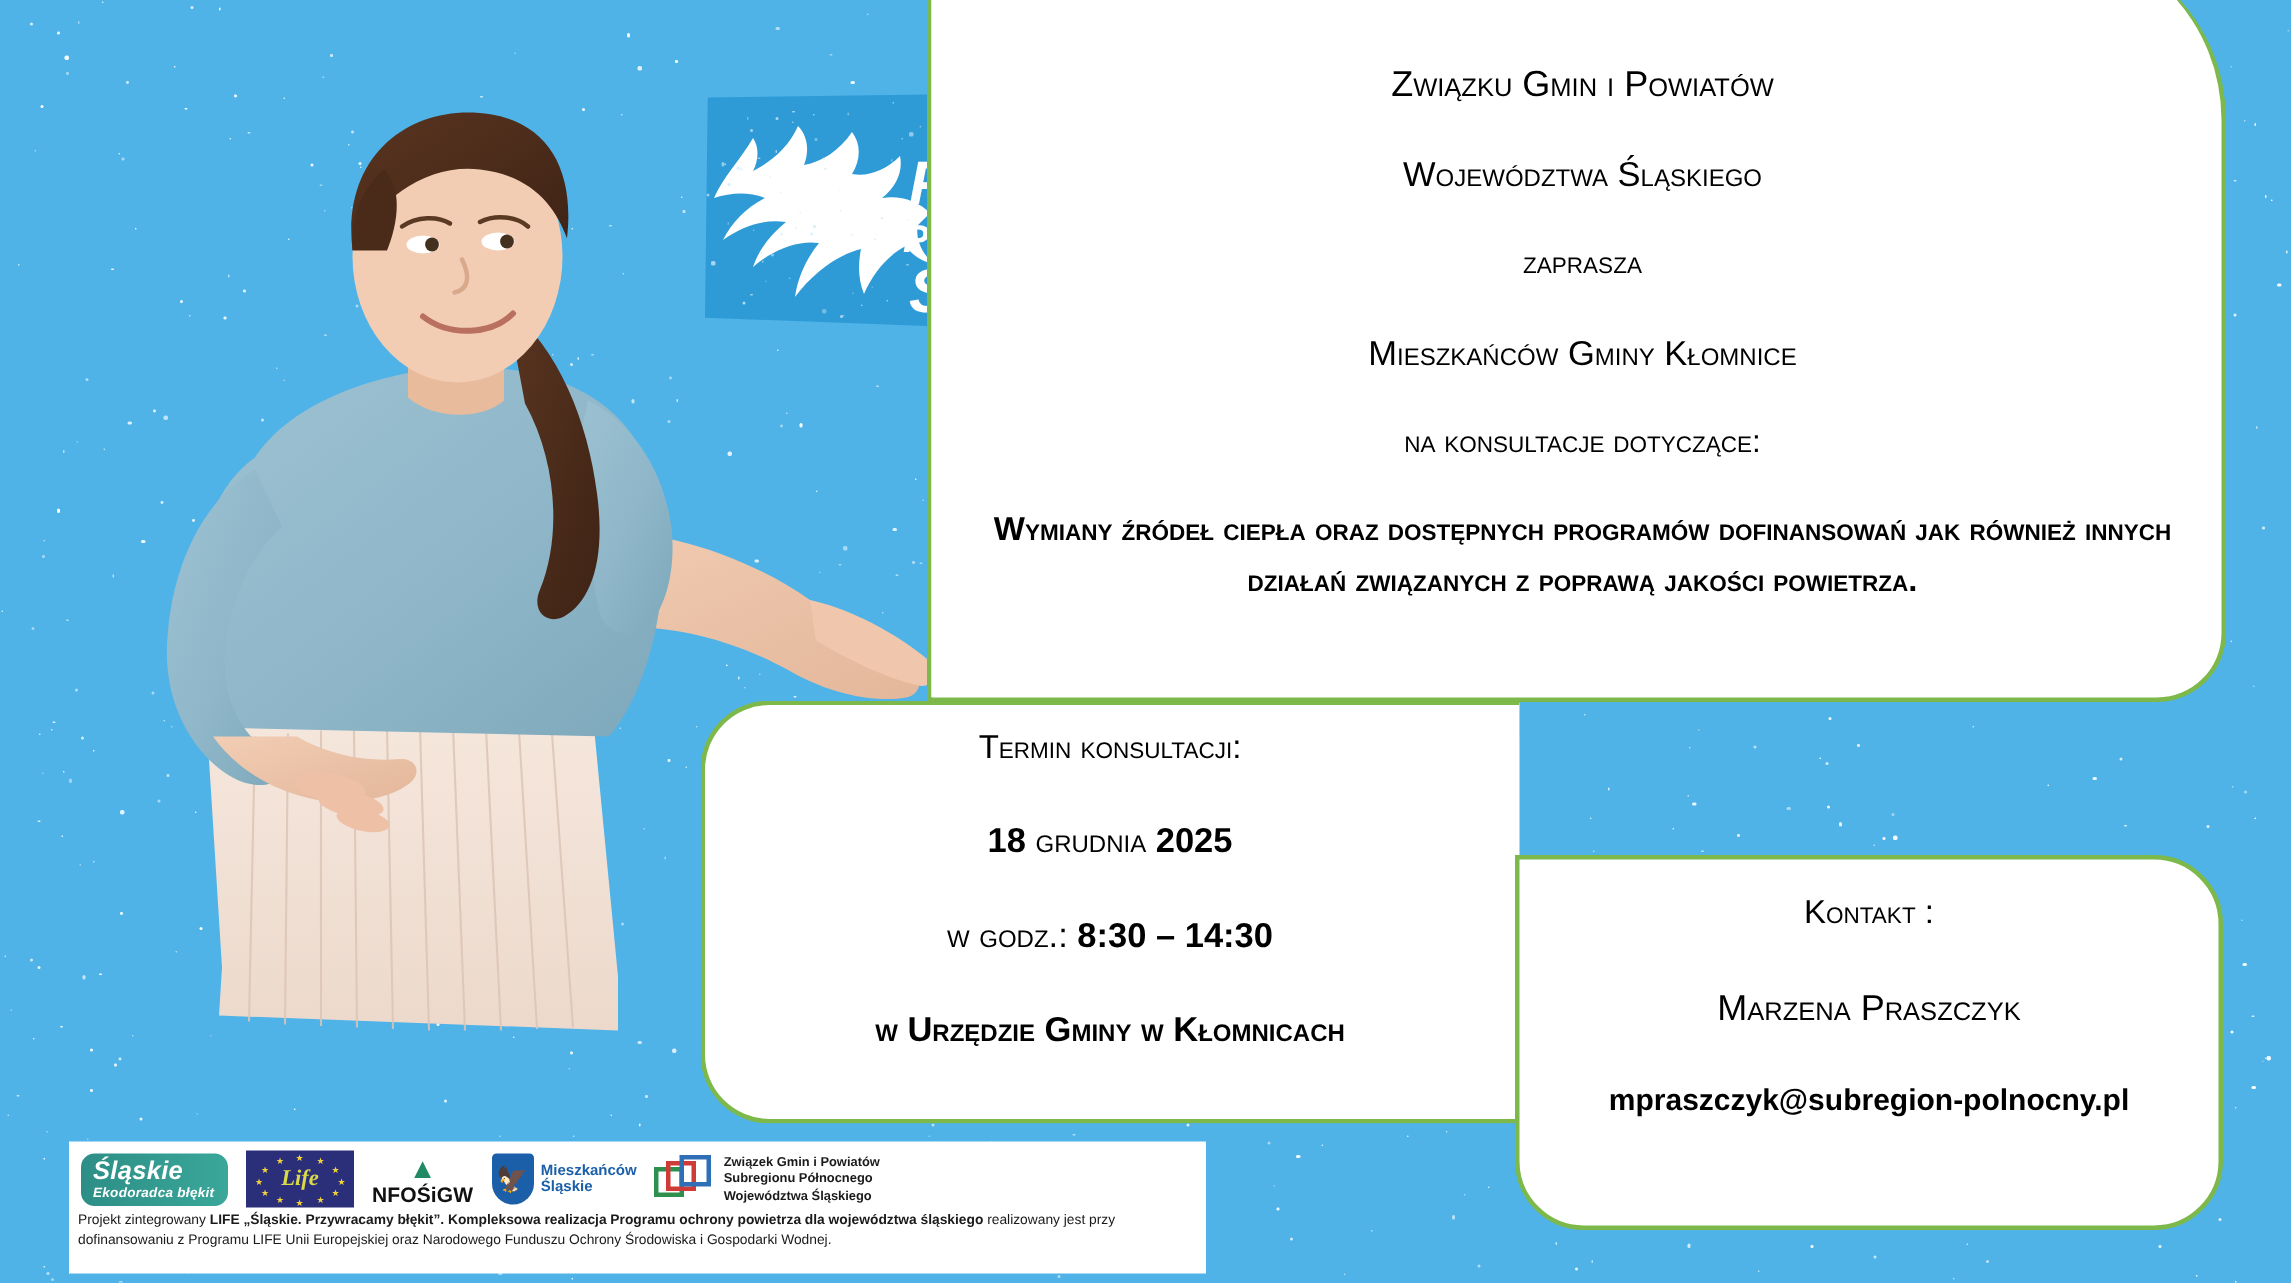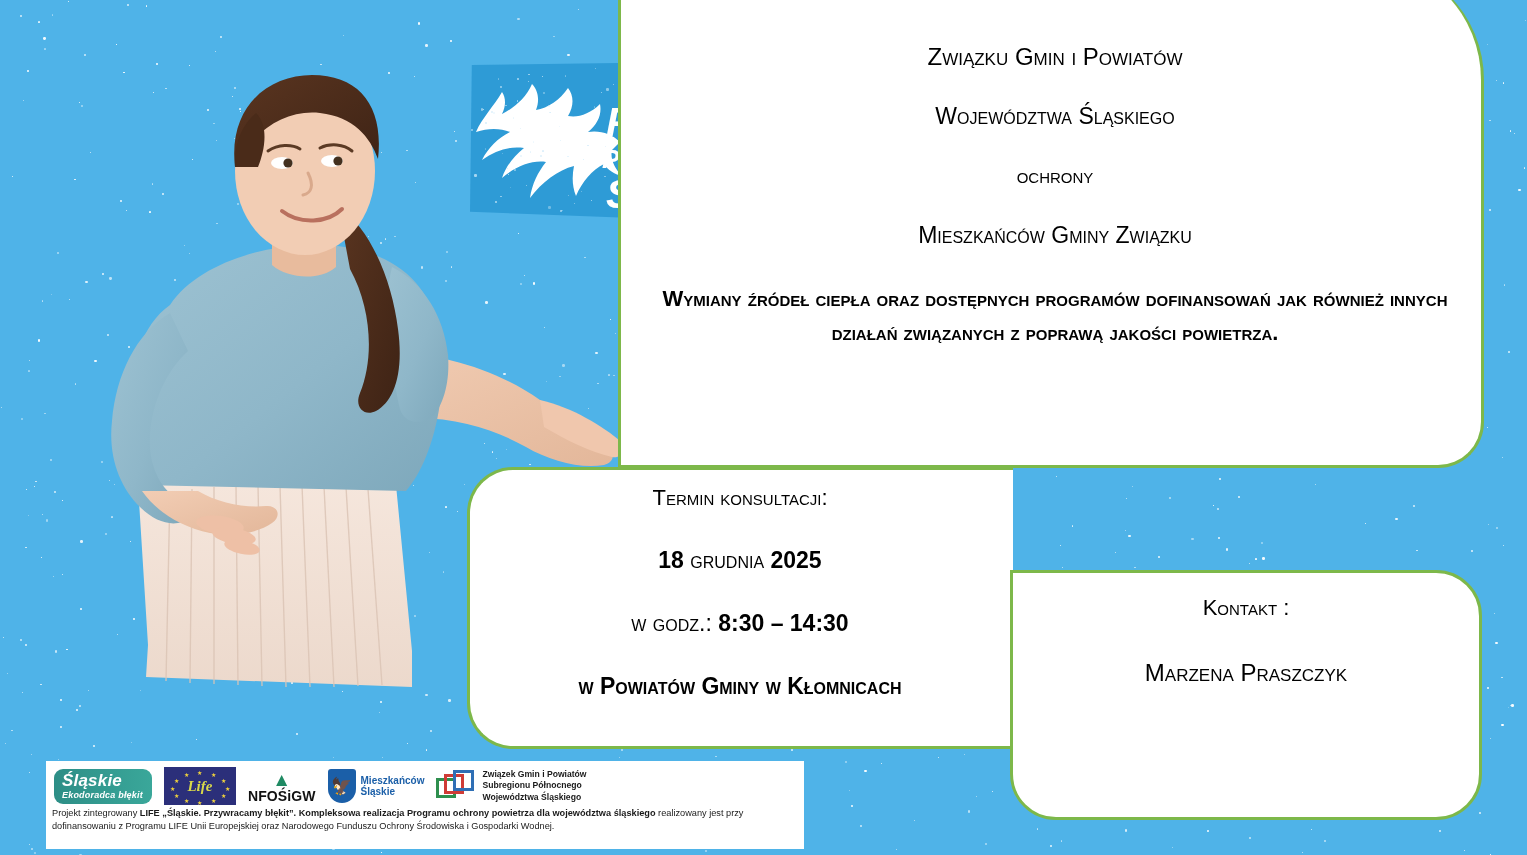--- a/index.html
+++ b/index.html
@@ -1286,47 +1286,49 @@
       <div class="speck" style="width: 1.68px; height: 1.68px; left: 44.4px; top: 109.4px; opacity: 0.53;"></div>
       <div class="speck" style="width: 2.2px; height: 2.2px; left: 78.4px; top: 146.4px; opacity: 0.42;"></div>
       <div class="speck" style="width: 1.42px; height: 1.42px; left: 283.4px; top: 34.9px; opacity: 0.39;"></div>
     </div>
 
   <div class="card" id="main-card"></div>
 
   <div class="maintext">
     <p class="ln l2 sc">Związku Gmin i Powiatów</p>
     <p class="ln l3 sc">Województwa Śląskiego</p>
-    <p class="ln l4 sc">ochrony</p>
-    <p class="ln l5 sc">Mieszkańców Gminy Związku</p>
+    <p class="ln l4 sc">zaprasza</p>
+    <p class="ln l5 sc">Mieszkańców Gminy Kłomnice</p>
+    <p class="ln l6 sc">na konsultacje dotyczące:</p>
     <p class="ln l7 sc">Wymiany źródeł ciepła oraz dostępnych programów dofinansowań jak również innych działań związanych z poprawą jakości powietrza.</p>
   </div>
 
   <div class="card" id="termin-card"></div>
   <div class="termintext">
     <p class="t-head sc">Termin konsultacji:</p>
     <p class="t-row sc">
       <span class="b">18</span>
       <span>grudnia</span>
       <span class="b">2025</span>
     </p>
     <p class="t-row sc">
       <span>w godz.:</span>
       <span class="b">8:30 – 14:30</span>
     </p>
     <p class="t-row sc b">
       <span>w</span>
-      <span>Powiatów Gminy w Kłomnicach</span>
+      <span>Urzędzie Gminy w Kłomnicach</span>
     </p>
   </div>
 
   <div class="card" id="kontakt-card"></div>
   <div class="kontakttext">
     <p class="k-head sc">Kontakt :</p>
     <p class="k-row sc">Marzena Praszczyk</p>
+    <p class="k-mail">mpraszczyk@subregion-polnocny.pl</p>
   </div>
 
   <div id="logo-strip">
     <div class="logos-row">
 
       <div class="logo-cell">
         <div class="silesia-logo">
           <div class="s1">Śląskie</div>
           <div class="s2">Ekodoradca błękit</div>
         </div>

